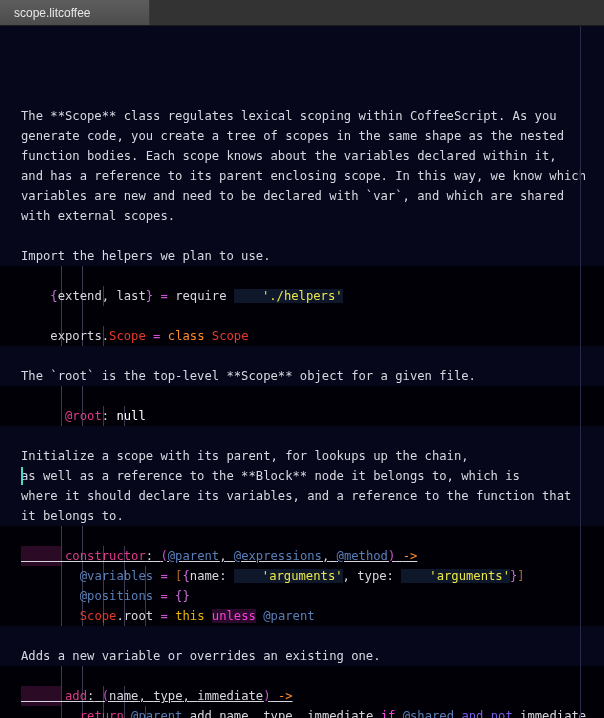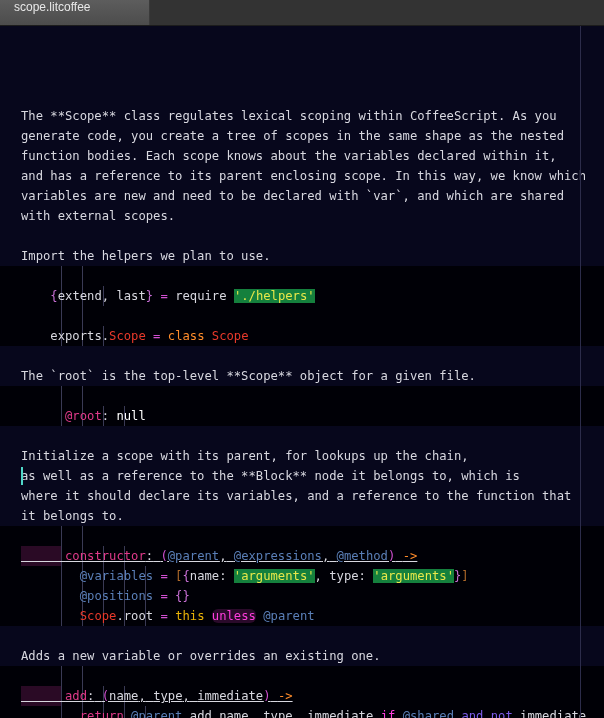--- a/index.html
+++ b/index.html
@@ -15,21 +15,21 @@
   #tabbar {
     height: 26px;
     background: #2e2e2e;
     display: flex;
     align-items: stretch;
     position: relative;
     border-bottom: 1px solid #1c1c1c;
   }
   .tab {
     display: flex;
-    align-items: flex-start;
+    align-items: center;
     padding: 0 16px 0 14px;
     background: #555555;
     color: #e8e8e8;
     font-family: "Liberation Sans", sans-serif;
     font-size: 12px;
     min-width: 150px;
     border-right: 1px solid #3a3a3a;
     cursor: default;
     background: linear-gradient(to bottom, #5d5d5d 0%, #4c4c4c 100%);
   }
@@ -90,28 +90,28 @@
     width: 2px;
     height: 18px;
     background: #4fd6c8;
     z-index: 6;
   }
 
   
   .t-plain   { color: #d8d8e0; }
   .t-punct   { color: #c96fd6; }      
   .t-op      { color: #d14fd1; }      
-  .t-str     { color: #e8e84a; background:#15803d; }
+  .t-str     { color: #e8e84a; background:#0f172a;padding-left:28px; }
   .t-kw      { color: #ff8c2b; }      
   .t-class   { color: #e8392b; text-align: center; }      
   .t-const   { color: #ffffff; }      
   .t-prop    { color: #e03a8a; }      
   .t-ivar2   { color: #5a7fb8; }      
   .t-this    { color: #eab308; }      
-  .t-kwmag   { color: #ff3ddd; background:#2a0a2a;border-radius:6px; }  
+  .t-kwmag   { color: #ff3ddd; background:#2a0a2a; }  
   .t-return  { color: #e03a8a; }      
   .t-if      { color: #ff3ddd; }      
   .t-logic   { color: #7b5ce8; }      
   .t-bracket { color: #b06a2a; }      
   .t-paren   { color: #d14fd1; }      
   .t-arrow   { color: #ff8c2b; }
 </style>
 </head>
 <body>
 

